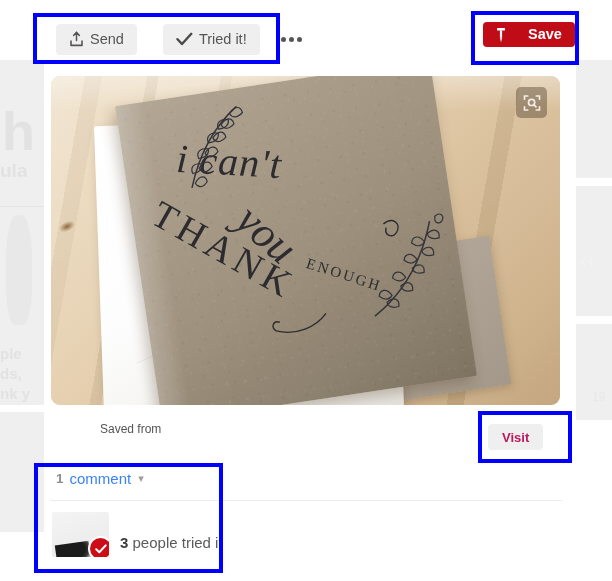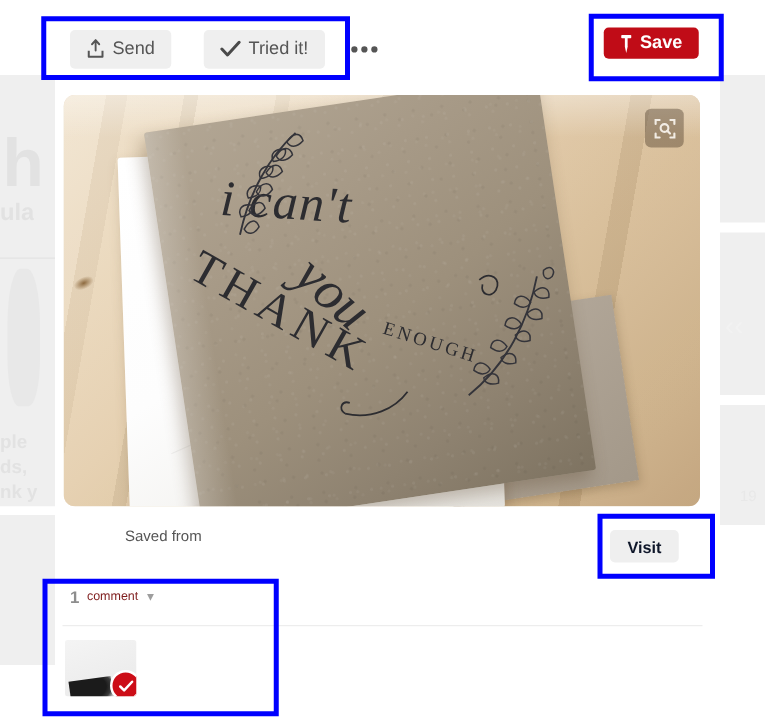--- a/index.html
+++ b/index.html
@@ -67,21 +67,21 @@
     display: inline-flex; align-items: center; justify-content: center;
     cursor: pointer; background: transparent; border: none; letter-spacing: 2px;
   }
   .more-dot { width: 5px; height: 5px; border-radius: 50%; background: #555; display:inline-block; margin: 0 1.5px;}
 
   
   .save-btn {
     position: absolute; left: 439px; top: 22px;
     height: 25px; padding: 0 13px 0 11px;
     background: #c00c17; border: none; border-radius: 4px;
-    display: inline-flex; align-items: center; gap: 4px; cursor: pointer;
+    display: inline-flex; align-items: center; gap: 20px; cursor: pointer;
   }
   .save-label { color: #fff; font-size: 14.5px; font-weight: bold; line-height: 1; }
 
   
   .photo-wrap {
     position: absolute; left: 7px; top: 76px;
     width: 509px; height: 329px; border-radius: 9px; overflow: hidden;
     cursor: zoom-in; background: #e8d9c4;
   }
   .photo { position: absolute; inset: 0; }
@@ -165,31 +165,31 @@
 
   
   .savedfrom {
     position: absolute; left: 56px; top: 422px;
     font-size: 12px; color: #555;
   }
   .visit-btn {
     position: absolute; left: 444px; top: 424px;
     background: #efefef; border: none; border-radius: 4px;
     height: 26px; padding: 0 14px; cursor: pointer;
-    font-size: 13px; font-weight: bold; color: #0f172a;
+    font-size: 13px; font-weight: bold; color: #be185d;
     font-family: "Liberation Sans", sans-serif;
   }
 
   
   .comment-head {
     position: absolute; left: 12px; top: 470px;
     display: inline-flex; align-items: center; gap: 6px; cursor: pointer;
   }
   .cc-count { font-size: 13.5px; color: #8d8d8d; font-weight: bold; }
-  .cc-word  { font-size: 10px; color: #7f1d1d; }
+  .cc-word  { font-size: 15px; color: #3b82f6; }
   .cc-chev  { font-size: 11px; color: #9e9e9e; margin-left: 1px; }
 
   .comment-div {
     position: absolute; left: 6px; top: 500px; width: 512px; height: 1px;
     background: #ededed;
   }
 
   .tried-row { position: absolute; left: 8px; top: 512px; display: flex; align-items: flex-end; }
   .thumb {
     position: relative; width: 57px; height: 45px; overflow: hidden;
@@ -374,20 +374,24 @@
     <div class="tried-row">
       <div class="thumb">
         <div class="thumb-dark"></div>
         <div class="thumb-strip"></div>
         <div class="badge">
           <svg width="12" height="10" viewBox="0 0 12 10">
             <path d="M1.2 5.2 L4.3 8.3 L10.7 1.4" stroke="#fff" stroke-width="2" fill="none" stroke-linecap="round" stroke-linejoin="round"></path>
           </svg>
         </div>
       </div>
+      <div class="tried-text">
+        <b>3</b>
+        <span>people tried it</span>
+      </div>
     </div>
   </div>
 
   <div class="anno anno-toolbar"></div>
   <div class="anno anno-save"></div>
   <div class="anno anno-visit"></div>
   <div class="anno anno-comment"></div>
 
 </div>
 

